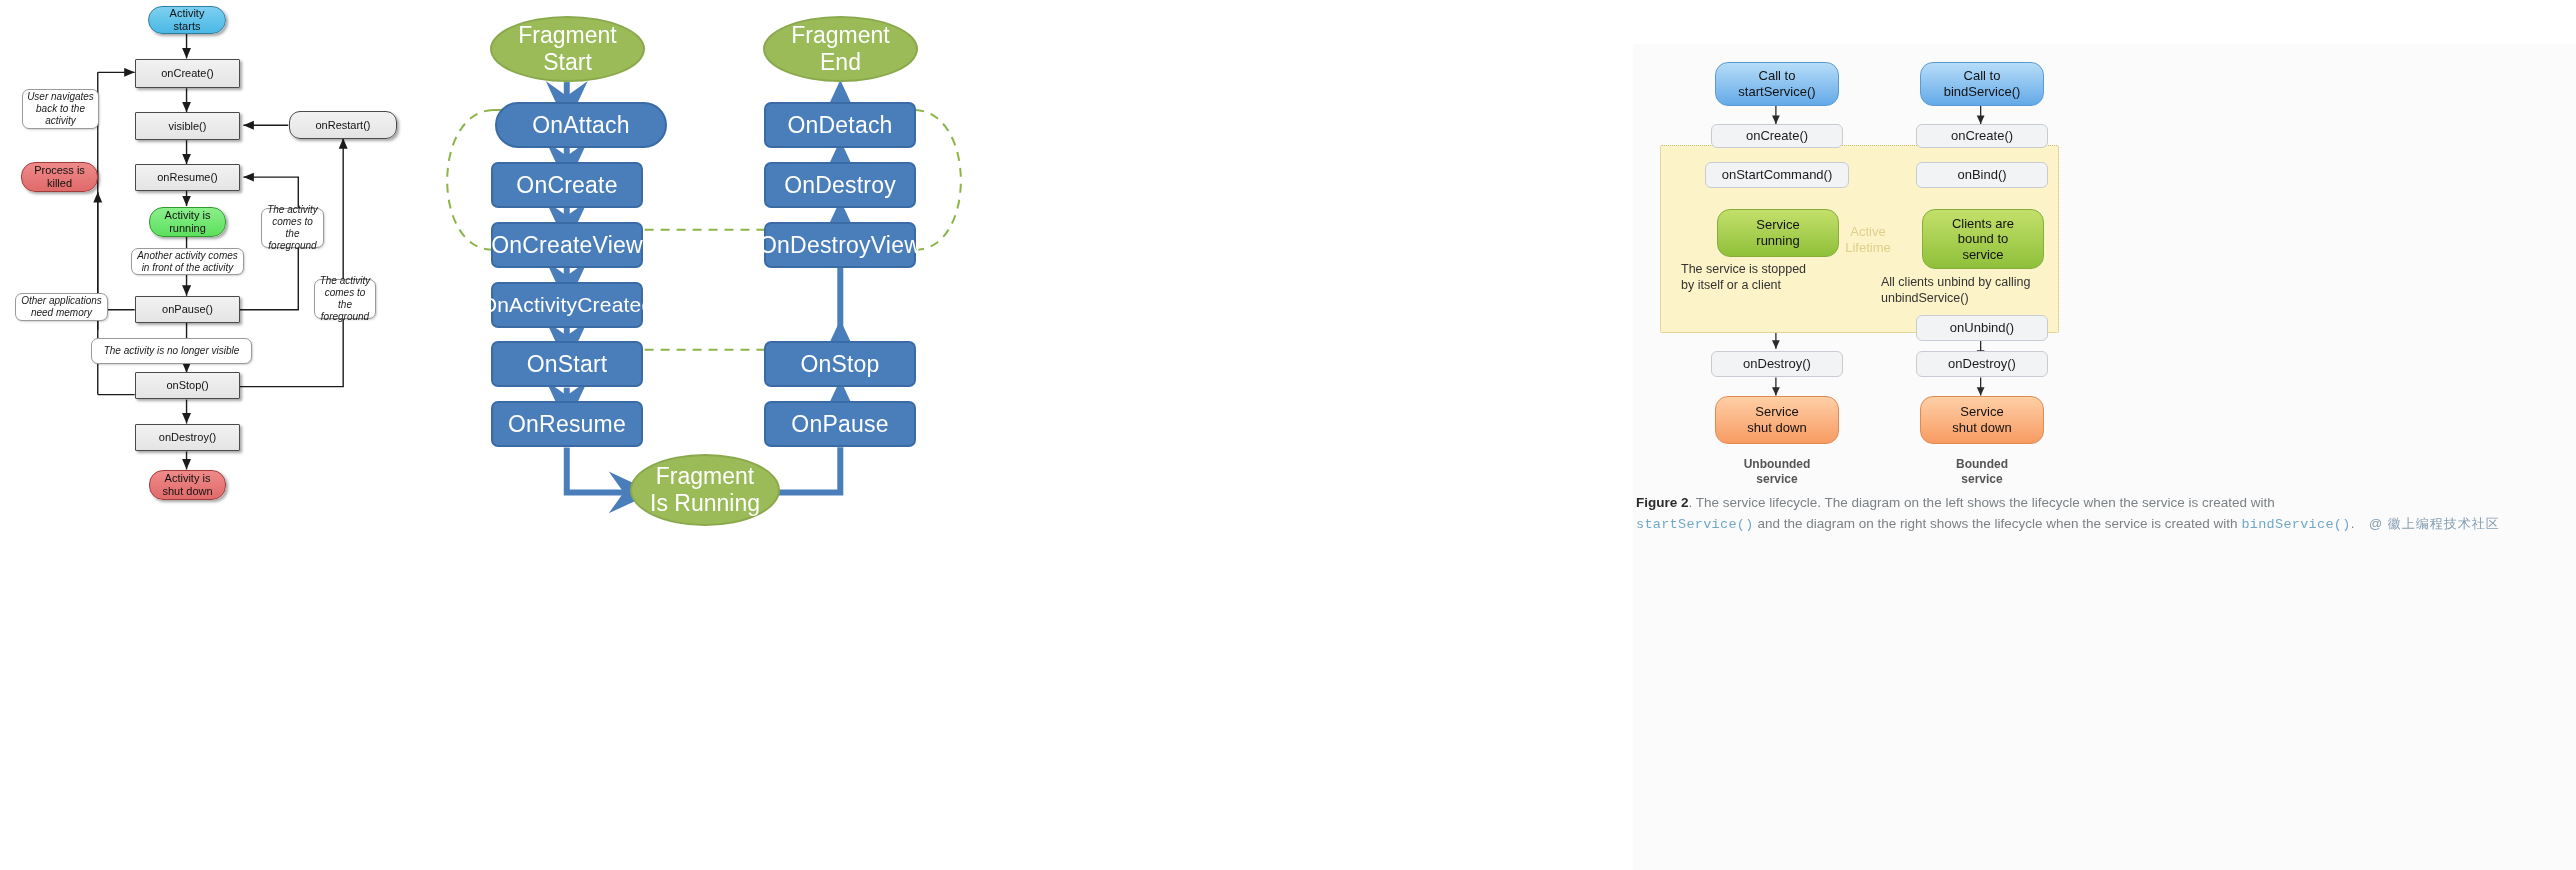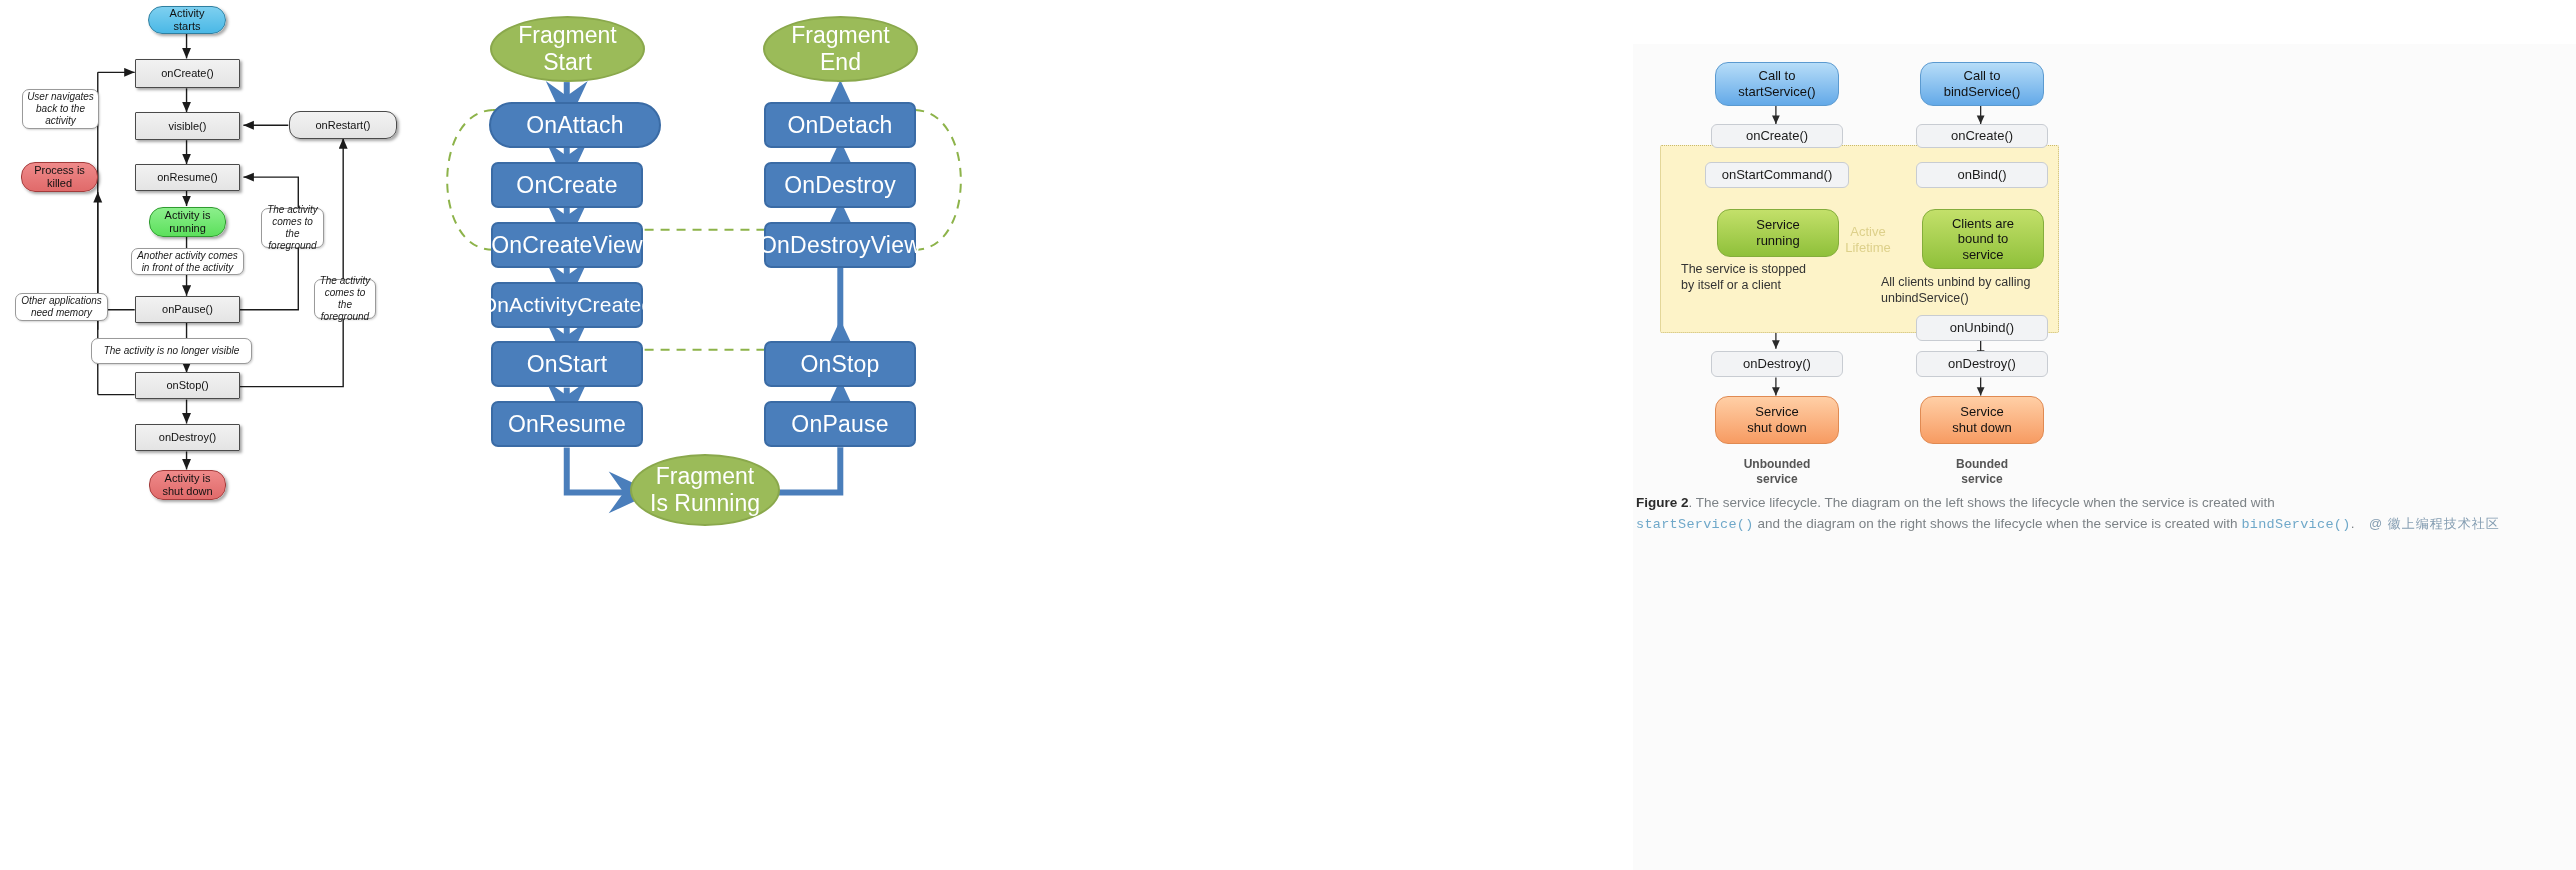--- a/index.html
+++ b/index.html
@@ -343,21 +343,21 @@
     </div>
     <div class="f-ellipse" style="left:346px; top:16px; width:155px; height:66px;">
       <span style="white-space:pre-line;">Fragment
 End</span>
     </div>
     <div class="f-ellipse" style="left:213px; top:454px; width:150px; height:72px;">
       <span style="white-space:pre-line;">Fragment
 Is Running</span>
     </div>
 
-    <div class="f-box" style="left:72px; top:102px; width:172px; height:46px;border-radius:23px;">
+    <div class="f-box" style="left:78px; top:102px; width:172px; height:46px;border-radius:23px;">
       <span>OnAttach</span>
     </div>
     <div class="f-box" style="left:74px; top:162px; width:152px; height:46px;">
       <span>OnCreate</span>
     </div>
     <div class="f-box" style="left:74px; top:222px; width:152px; height:46px;">
       <span>OnCreateView</span>
     </div>
     <div class="f-box" style="left:74px; top:282px; width:152px; height:46px;">
       <span style="font-size:21px;">OnActivityCreated</span>

